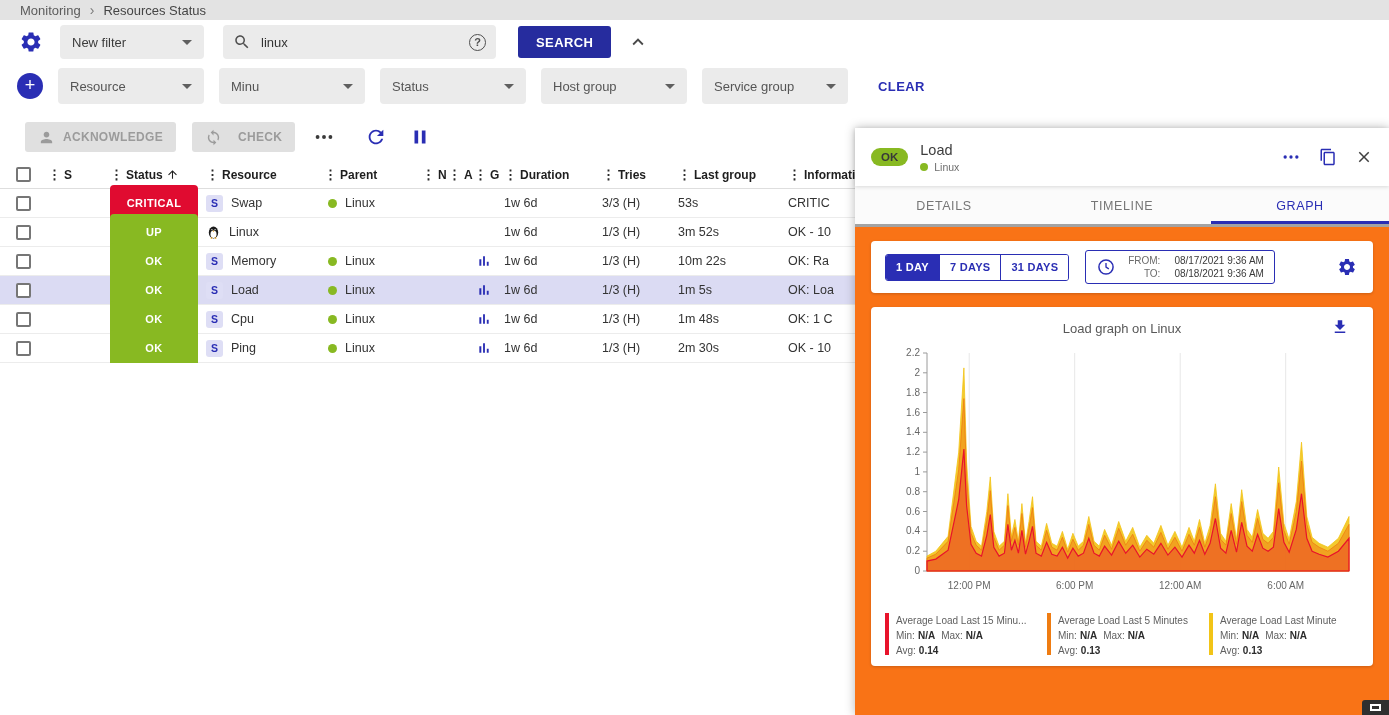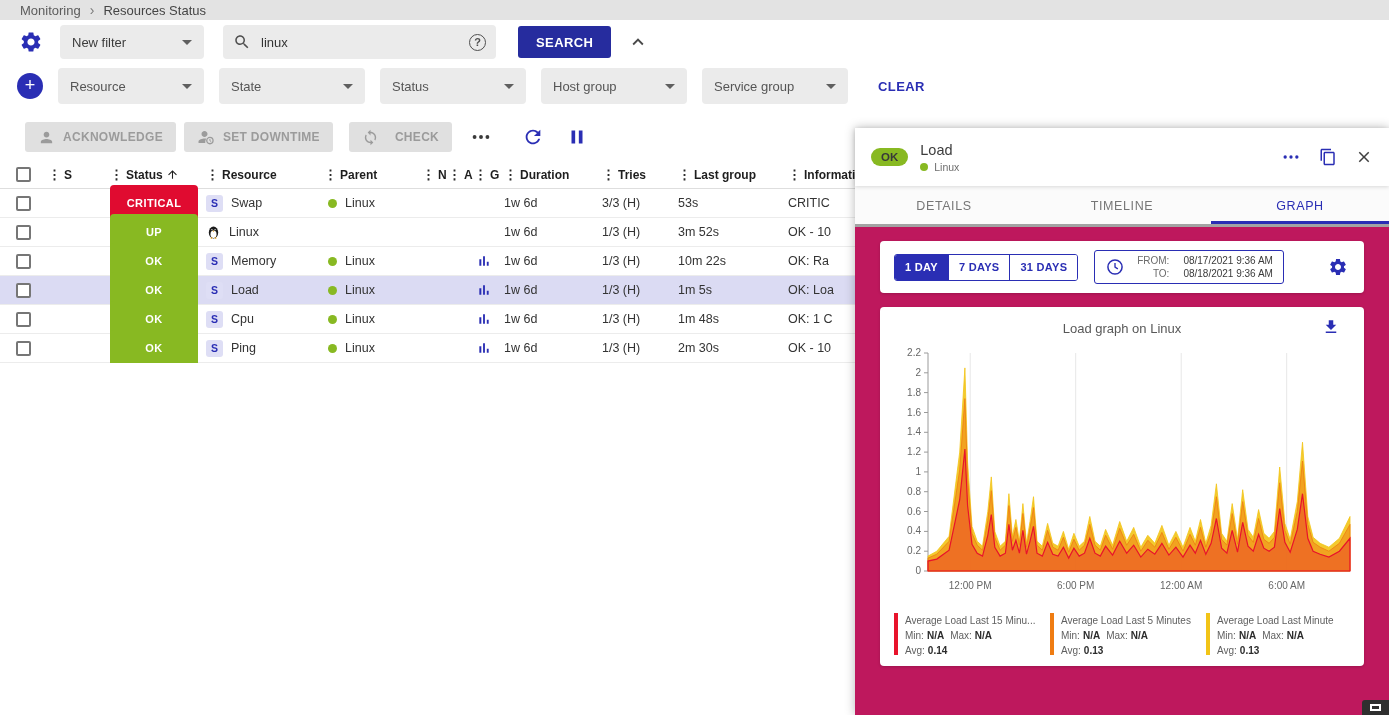--- a/index.html
+++ b/index.html
@@ -66,21 +66,21 @@
   .chip { background:var(--green); color:#383838; font-size:11.5px; font-weight:bold; padding:3px 10px; border-radius:11px; }
   .ptitle { font-size:14.5px; color:#3d3d3d; }
   .psub { display:flex; align-items:center; margin-top:3px; }
   .psub .pdot { width:8px; height:8px; margin:0 6px 0 0; }
   .psub span.ptxt { font-size:10.5px; color:#6e6e6e; }
   .pactions { margin-left:auto; display:flex; align-items:center; gap:18px; }
   .pactions button { background:none; border:none; padding:0; display:flex; cursor:pointer; }
   .tabs { display:flex; background:#fbfbfb; border-bottom:3px solid #a3a3a3; flex:none; }
   .tab { flex:1; text-align:center; padding:13px 0 11px; font-size:12.5px; letter-spacing:.6px; color:#767676; cursor:pointer; }
   .tab.active { color:var(--accent); box-shadow:inset 0 -3px 0 var(--accent); }
-  .pbody { flex:1; background:#be185d; padding:14px 25px; overflow:hidden; }
+  .pbody { flex:1; background:#f97316; padding:14px 16px; overflow:hidden; }
   .card { background:#fff; border-radius:4px; box-shadow:0 1px 3px rgba(0,0,0,.18); }
   .timecard { height:52px; display:flex; align-items:center; padding:0 14px; gap:16px; }
   .periods { display:flex; border:1px solid var(--accent); border-radius:3px; overflow:hidden; }
   .pbtn { background:#fff; color:var(--accent); border:none; border-left:1px solid var(--accent); height:25px; padding:0 10px; font-size:11px; font-weight:bold; letter-spacing:.3px; cursor:pointer; }
   .pbtn:first-child { border-left:none; }
   .pbtn.active { background:var(--accent); color:#fff; }
   .range { display:flex; align-items:center; gap:8px; border:1px solid var(--accent); border-radius:3px; padding:3px 10px; cursor:pointer; }
   .rrows { font-size:10px; line-height:13px; }
   .rl { color:#6b6b6b; display:inline-block; min-width:36px; text-align:right; margin-right:14px; }
   .rv { color:#3a3a3a; }
@@ -135,21 +135,21 @@
   </button>
 </div>
 
 <div class="frow frow2">
   <button class="plus-btn">+</button>
   <div class="select criteria">
     <span>Resource</span>
     <span class="caret"></span>
   </div>
   <div class="select criteria">
-    <span>State</span>
+    <span>Minu</span>
     <span class="caret"></span>
   </div>
   <div class="select criteria">
     <span>Status</span>
     <span class="caret"></span>
   </div>
   <div class="select criteria">
     <span>Host group</span>
     <span class="caret"></span>
   </div>
@@ -159,28 +159,20 @@
   </div>
   <button class="clear-btn">CLEAR</button>
 </div>
 
 <div class="actionbar">
   <button class="gbtn">
     <svg width="17" height="17" viewBox="0 0 24 24">
         <path fill="#9b9b9b" d="M12 12c2.21 0 4-1.79 4-4s-1.79-4-4-4-4 1.79-4 4 1.79 4 4 4zm0 2c-2.67 0-8 1.34-8 4v2h16v-2c0-2.66-5.33-4-8-4z"></path>
       </svg>
     <span>ACKNOWLEDGE</span>
-  </button>
-  <button class="gbtn ml8">
-    <svg width="18" height="18" viewBox="0 0 24 24">
-        <path fill="#9b9b9b" d="M10 12c2.21 0 4-1.79 4-4s-1.79-4-4-4-4 1.79-4 4 1.79 4 4 4zm0 2c-2.67 0-8 1.34-8 4v2h9v-2c0-1.5.6-2.9 1.6-4H10z"></path>
-        <circle cx="17.2" cy="16.8" r="4.2" fill="none" stroke="#9b9b9b" stroke-width="1.7"></circle>
-        <path d="M17.2 14.6v2.4l1.7 1.1" stroke="#9b9b9b" stroke-width="1.3" fill="none"></path>
-      </svg>
-    <span>SET DOWNTIME</span>
   </button>
   <button class="gbtn ml16">
     <svg width="17" height="17" viewBox="0 0 24 24">
         <path fill="#9b9b9b" d="M12 4V1L8 5l4 4V6c3.31 0 6 2.69 6 6 0 1.01-.25 1.97-.7 2.8l1.46 1.46C19.54 15.03 20 13.57 20 12c0-4.42-3.58-8-8-8zm0 14c-3.31 0-6-2.69-6-6 0-1.01.25-1.97.7-2.8L5.24 7.74C4.46 8.97 4 10.43 4 12c0 4.42 3.58 8 8 8v3l4-4-4-4v3z"></path>
       </svg>
     <span>CHECK</span>
   </button>
   <button class="more-btn">
     <svg width="22" height="22" viewBox="0 0 24 24">
         <circle cx="5" cy="12" r="2.1" fill="#3a3a3a"></circle>

